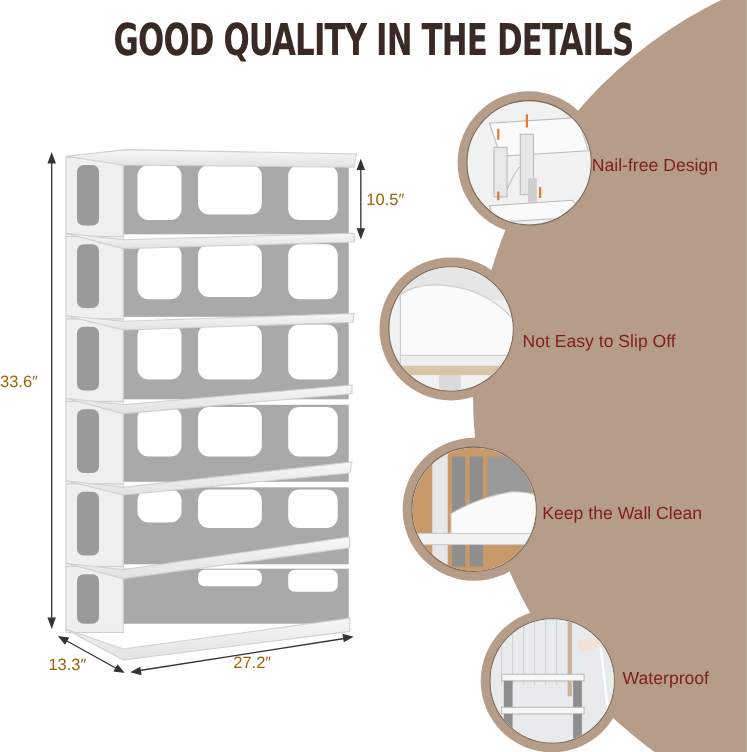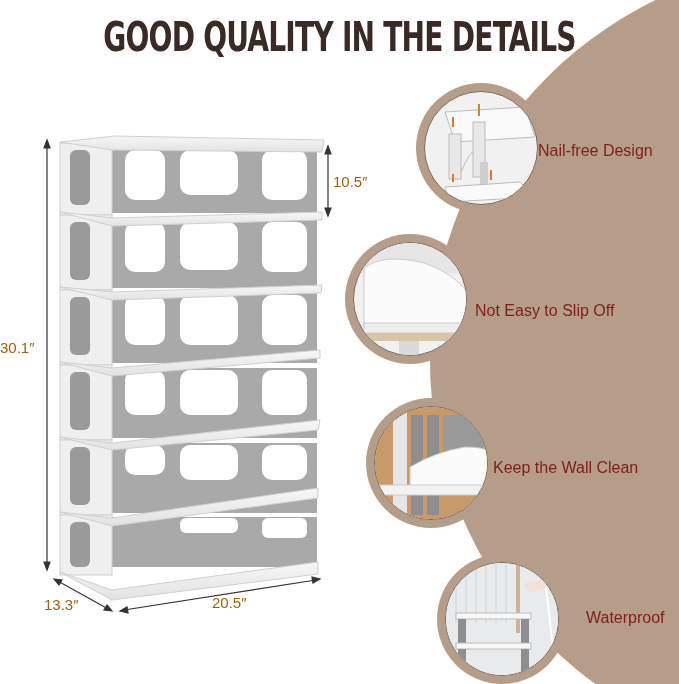--- a/index.html
+++ b/index.html
@@ -93,24 +93,24 @@
       <path d="M328 216 l-3 -8 h6 z"></path>
     <line x1="56" y1="580" x2="110" y2="610"></line>
     <path d="M54 579 l8 1 -3 5 z"></path>
       <path d="M112 611 l-8 -1 3 -5 z"></path>
     <line x1="124" y1="610" x2="316" y2="580"></line>
     <path d="M120 611 l7 -4 1 6 z"></path>
       <path d="M320 579 l-7 4 -1 -6 z"></path>
   </g>
 </svg>
 
-<div class="dim" style="left:0;top:339px;">30.1″</div>
+<div class="dim" style="left:0;top:339px;">33.6″</div>
 <div class="dim" style="left:333px;top:173px;">10.5″</div>
 <div class="dim" style="left:44px;top:596px;">13.3″</div>
-<div class="dim" style="left:212px;top:594px;">20.5″</div>
+<div class="dim" style="left:212px;top:594px;">27.2″</div>
 
 <div class="feature">
   <div class="circle" style="left:416px;top:83px;">
     <div class="circle-inner">
       <svg width="114" height="114">
         <path d="M20 20 L100 15 L110 45 L30 50 Z" fill="#fafafa" stroke="#bbb"></path>
         <rect x="24" y="42" width="12" height="45" fill="#e8e8e8" stroke="#bbb"></rect>
         <rect x="48" y="30" width="12" height="55" fill="#e8e8e8" stroke="#bbb"></rect>
         <path d="M36 80 Q45 60 48 60" stroke="#bbb" fill="none"></path>
         <rect x="55" y="70" width="8" height="30" fill="#cfcfcf"></rect>
@@ -172,14 +172,14 @@
         <line x1="100" y1="25" x2="110" y2="110" stroke="#fff" stroke-width="2"></line>
         <rect x="10" y="50" width="75" height="6" fill="#f7f7f7" stroke="#bbb"></rect>
         <rect x="12" y="56" width="8" height="25" fill="#8e8e8e"></rect>
           <rect x="75" y="56" width="8" height="25" fill="#8e8e8e"></rect>
         <rect x="10" y="80" width="75" height="6" fill="#f7f7f7" stroke="#bbb"></rect>
         <rect x="12" y="86" width="8" height="25" fill="#8e8e8e"></rect>
           <rect x="75" y="86" width="8" height="25" fill="#8e8e8e"></rect>
       </svg>
     </div>
   </div>
-  <div class="feat-label" style="left:566px;top:609px;margin-left:20px;">Waterproof</div>
+  <div class="feat-label" style="left:566px;top:609px;">Waterproof</div>
 </div>
 
 </body></html>

